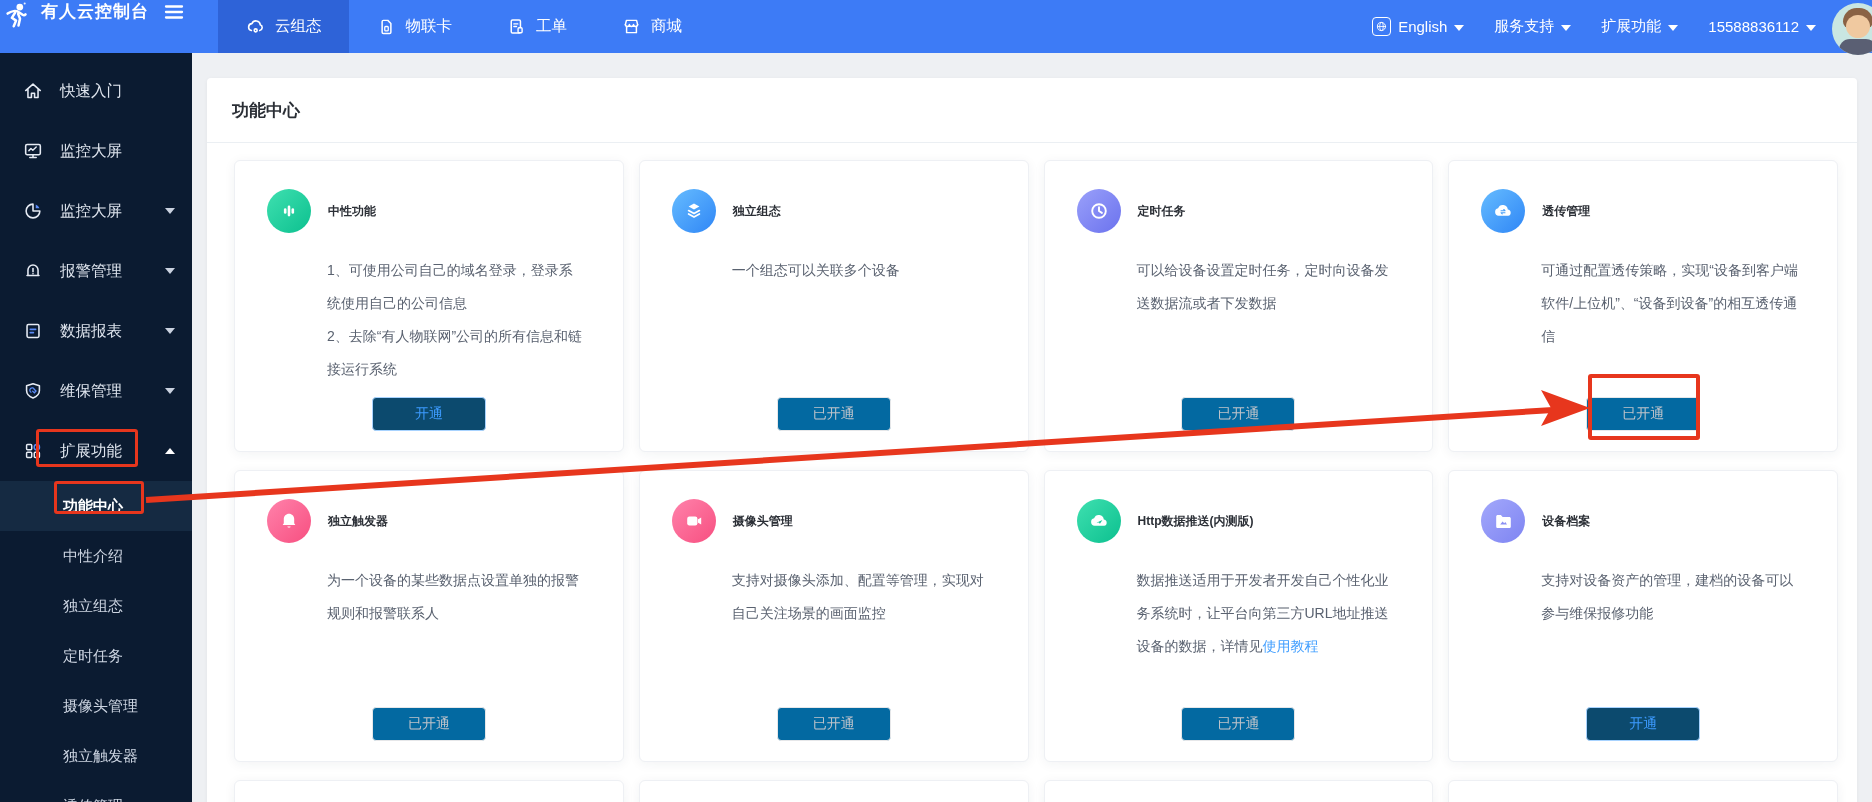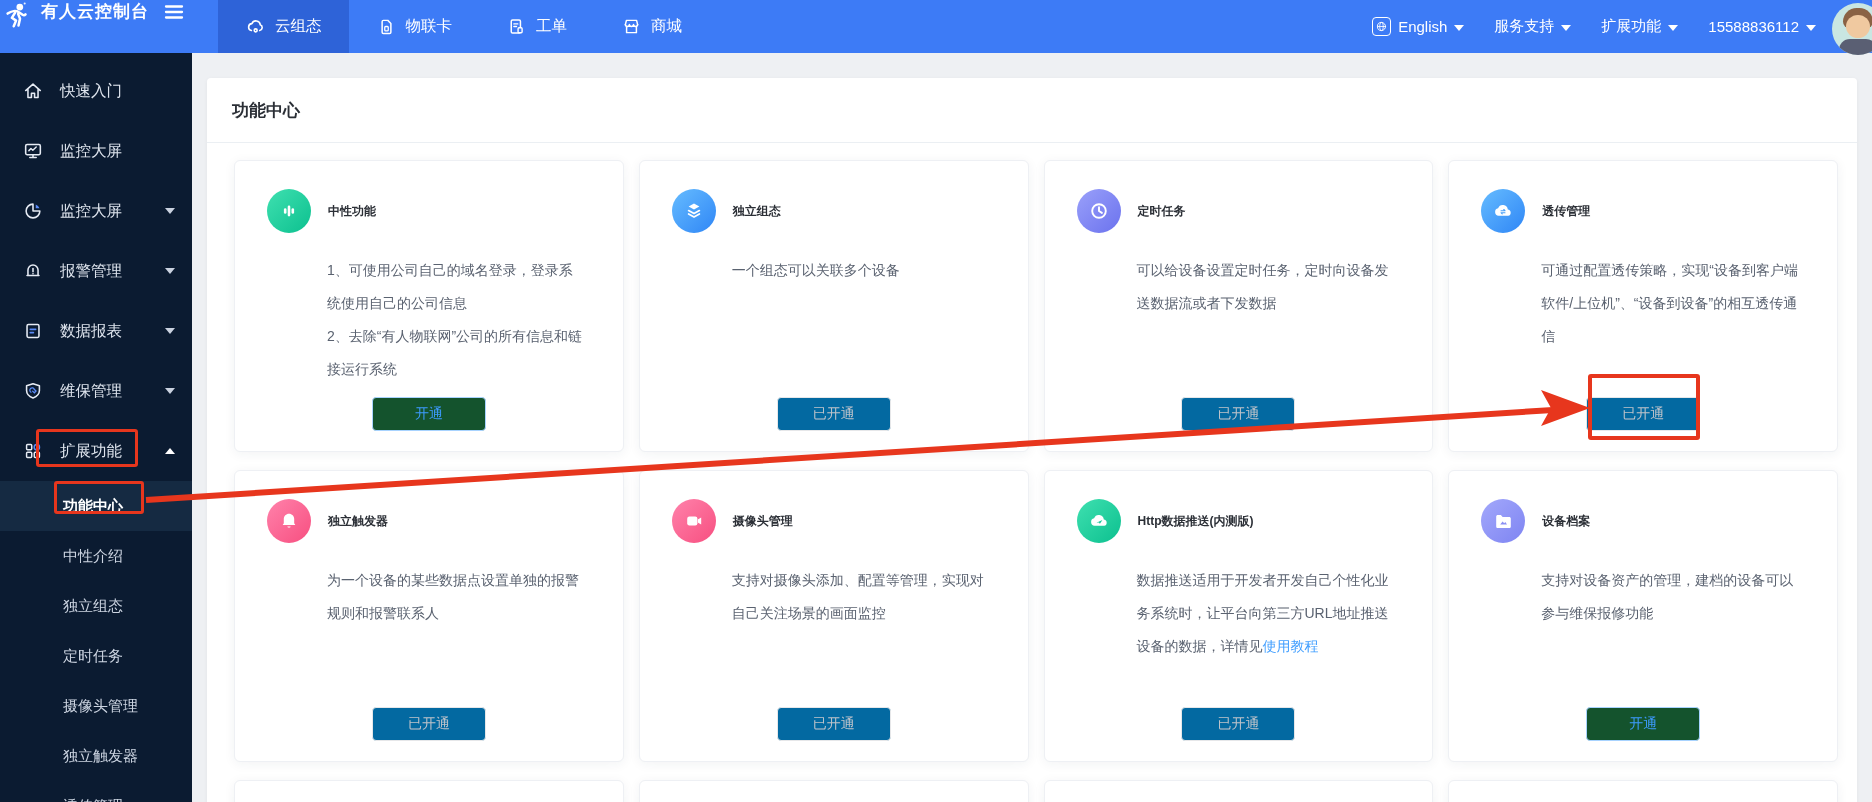--- a/index.html
+++ b/index.html
@@ -70,21 +70,21 @@
   .badge.violet { background:linear-gradient(135deg,#9aa0fa,#6b72ee); }
   .badge.pink   { background:linear-gradient(135deg,#ff82ab,#f74f80); }
   .badge.violet2{ background:linear-gradient(135deg,#a3a8fb,#7e84f2); }
   .card-title { font-size:12px; font-weight:bold; color:#2b2f36; margin-left:17px; }
   .card-desc { margin:21px 36px 0 92px; font-size:14px; color:#5a6270;
     line-height:33px; white-space:pre-line; }
   .dlink { color:var(--c-accent); cursor:pointer; text-decoration:none; }
   .card-btn { position:absolute; bottom:20px; left:50%; transform:translateX(-50%);
     width:114px; height:34px; border-radius:4px; font-size:14px; cursor:pointer;
     font-family:inherit; }
-  .card-btn.primary { background:#14532d; border:1px solid #a8d3ff; color:#3d9bff; }
+  .card-btn.primary { background:#0c4a6e; border:1px solid #a8d3ff; color:#3d9bff; }
   .card-btn.disabled { background:#0369a1; border:1px solid #e6e7e9; color:#bfc3ca; }
 
   
   .anno-box { position:absolute; border:3px solid var(--c-anno); border-radius:3px;
     z-index:40; pointer-events:none; }
   #anno-ext  { left:36px;  top:429px; width:102px; height:38px; }
   #anno-func { left:54px;  top:481px; width:90px;  height:33px; }
   #anno-btn  { left:1588px; top:374px; width:112px; height:66px; border-width:4px; }
   #anno-arrow { position:absolute; left:0; top:0; width:1872px; height:802px;
     z-index:39; pointer-events:none; }

